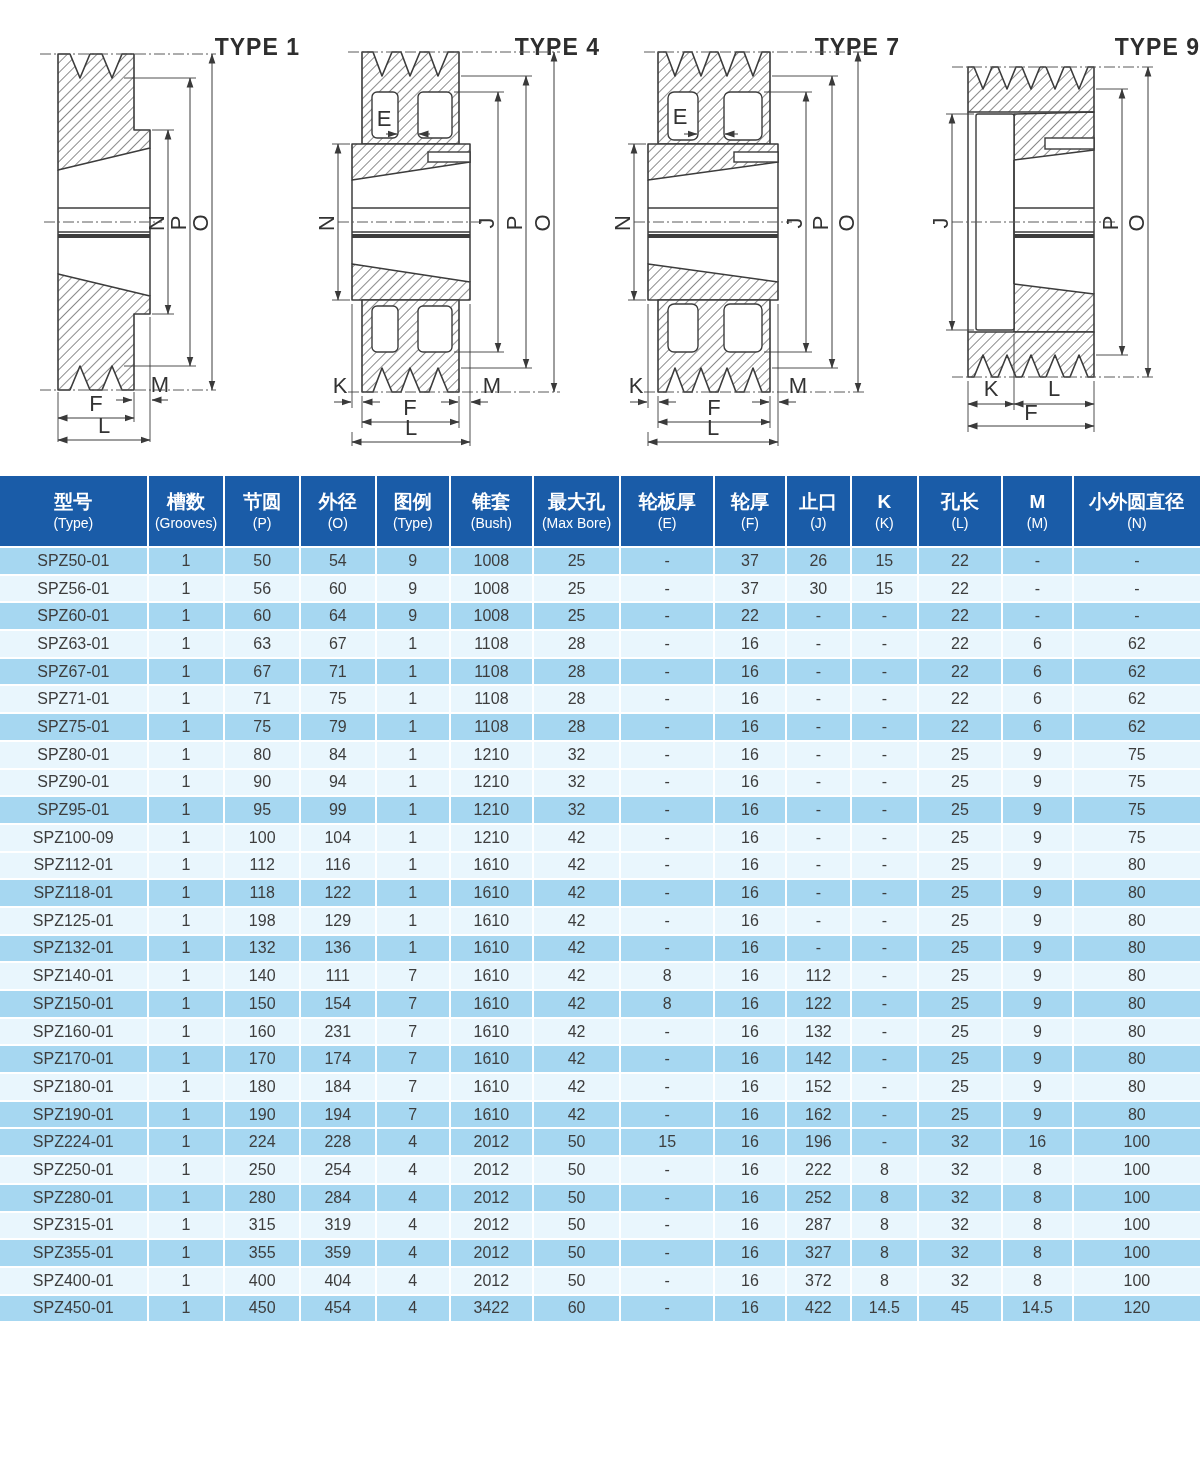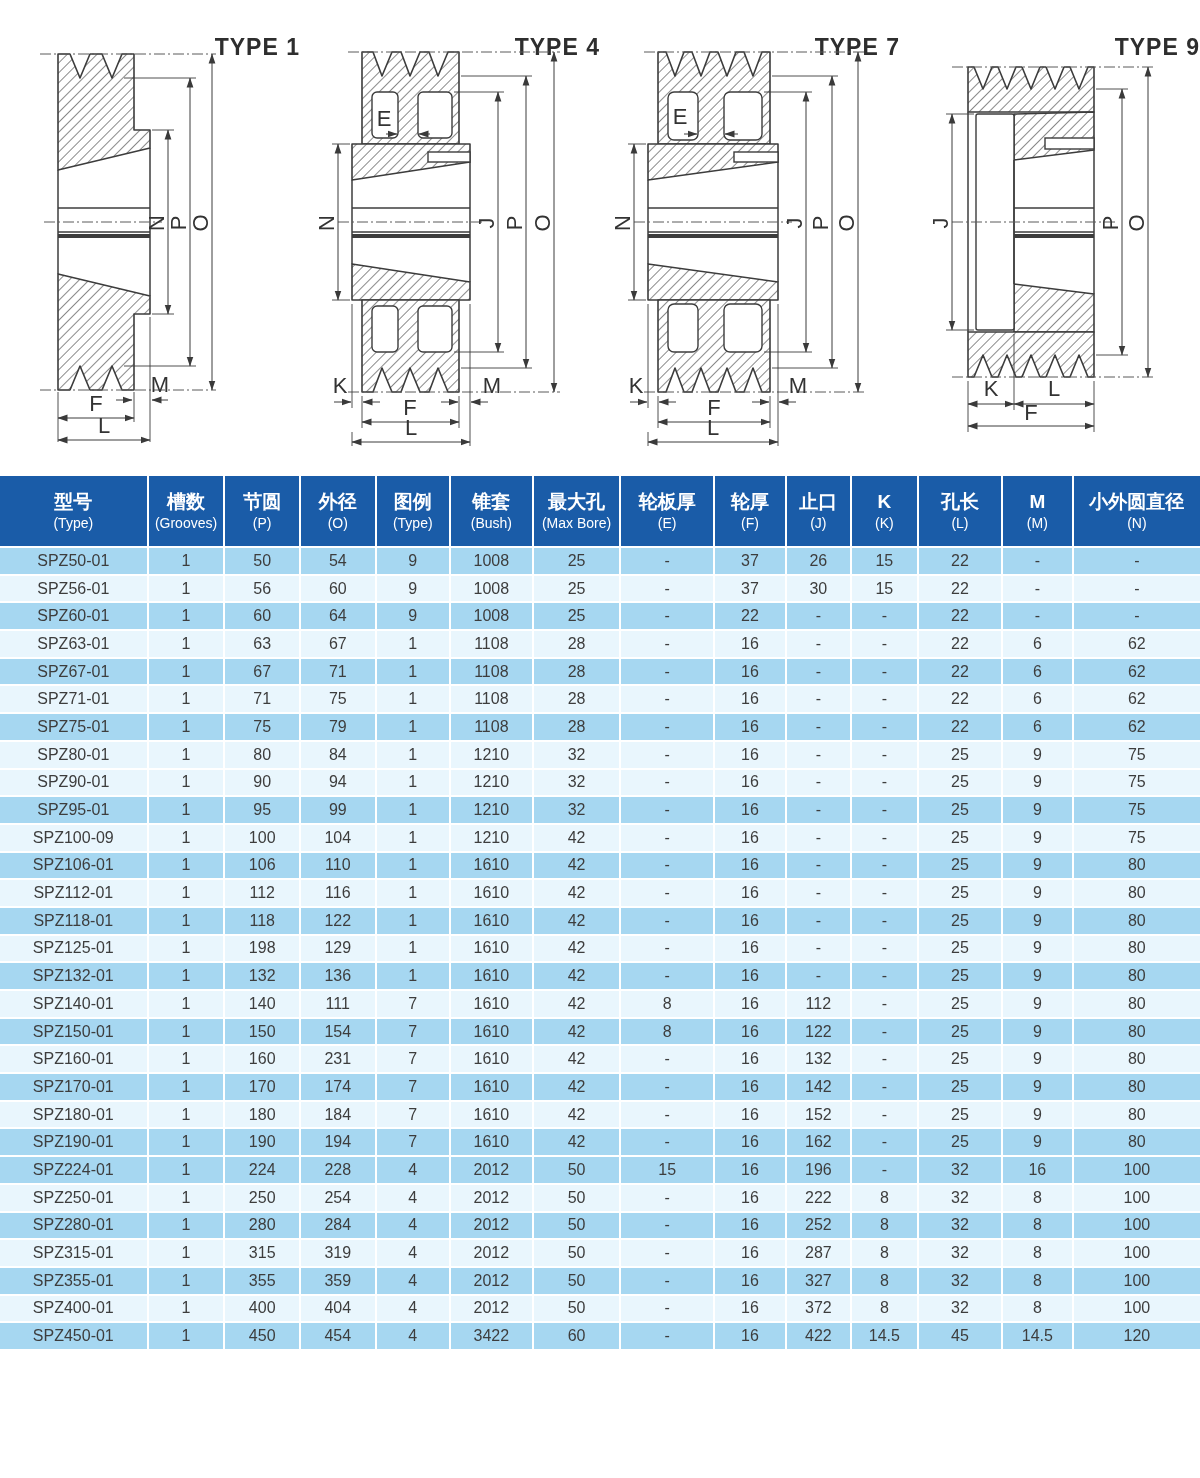--- a/index.html
+++ b/index.html
@@ -484,36 +484,20 @@
         <td>1210</td>
         <td>42</td>
         <td>-</td>
         <td>16</td>
         <td>-</td>
         <td>-</td>
         <td>25</td>
         <td>9</td>
         <td>75</td>
       </tr>
-      <tr class="odd">
-        <td>SPZ106-01</td>
-        <td>1</td>
-        <td>106</td>
-        <td>110</td>
-        <td>1</td>
-        <td>1610</td>
-        <td>42</td>
-        <td>-</td>
-        <td>16</td>
-        <td>-</td>
-        <td>-</td>
-        <td>25</td>
-        <td>9</td>
-        <td>80</td>
-      </tr>
       <tr class="even">
         <td>SPZ112-01</td>
         <td>1</td>
         <td>112</td>
         <td>116</td>
         <td>1</td>
         <td>1610</td>
         <td>42</td>
         <td>-</td>
         <td>16</td>

